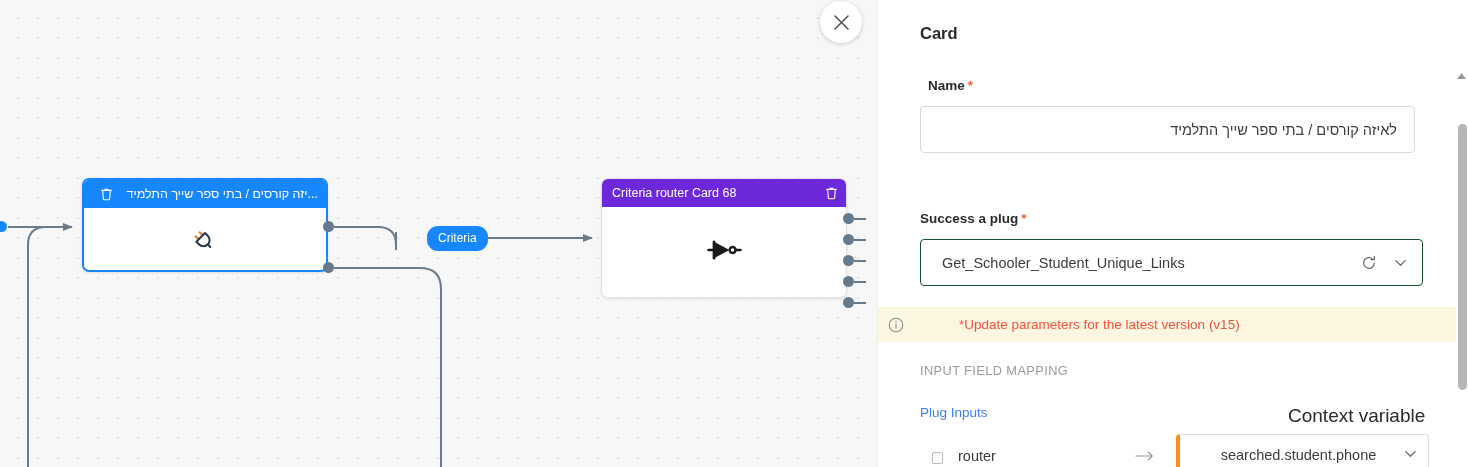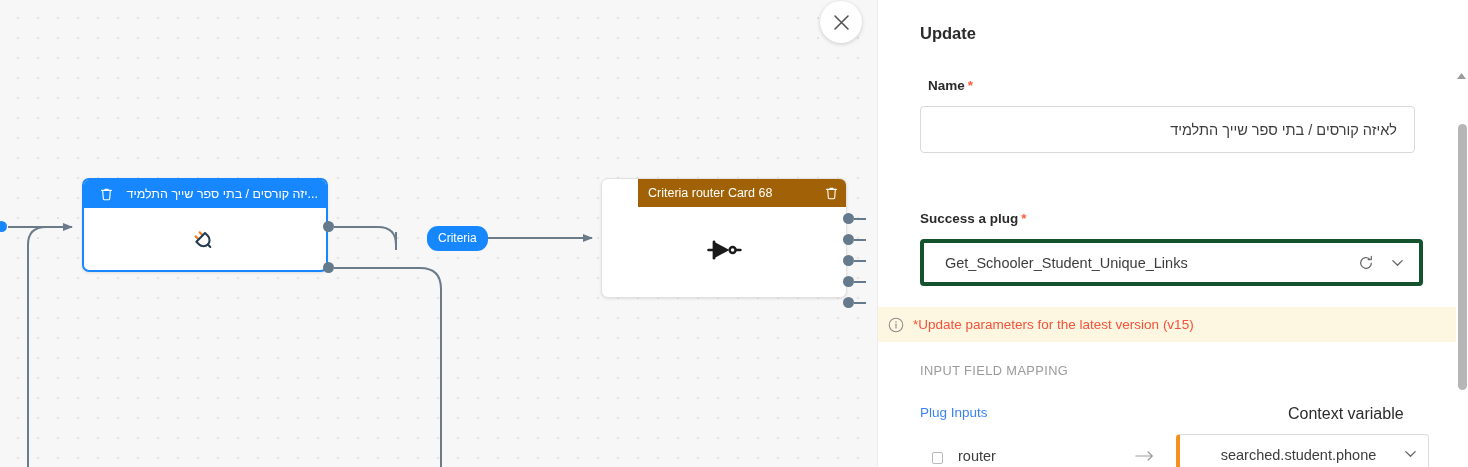--- a/index.html
+++ b/index.html
@@ -64,21 +64,21 @@
     box-shadow: 0 1px 3px rgba(0,0,0,.10);
   }
   #node-plug .node-head { background: #1787ff; direction: rtl; text-align: right; }
   #node-plug .node-body { height: 66px; }
 
   #node-router {
     left: 601px; top: 178px; width: 246px; height: 120px;
     border: 1px solid #e2e2e2;
     box-shadow: 0 1px 3px rgba(0,0,0,.10);
   }
-  #node-router .node-head { background: #a16207; margin-left: 36px; }
+  #node-router .node-head { background: #6d28d9; }
   #node-router .node-body { height: 90px; }
 
   .port {
     position: absolute;
     width: 11px; height: 11px; border-radius: 50%;
     background: #657a8c;
   }
   .port.blue { background: #1787ff; }
   .port-stub {
     position: absolute; height: 2px; background: #657a8c;
@@ -122,47 +122,48 @@
     background: #fff;
     font-family: "Liberation Sans", sans-serif;
     font-size: 14.5px; color: #3c3c3c;
     padding: 0 17px;
     direction: rtl; text-align: right;
   }
 
   .select-box {
     position: absolute; left: 42px; top: 239px;
     width: 503px; height: 47px;
-    border: 4px solid #14532d; border-radius: 4px;
+    border: 1px solid #14532d; border-radius: 4px;
     background: #fff;
     display: flex; align-items: center;
     padding: 0 14px 0 21px;
     cursor: pointer;
   }
   .select-box .val { flex: 1 1 auto; font-size: 14.5px; color: #3c3c3c; }
   .select-box .ico { flex: 0 0 auto; display: flex; align-items: center; cursor: pointer; }
   .select-box .ico + .ico { margin-left: 16px; }
 
   .warn-bar {
     position: absolute; left: 0; top: 307px;
     width: 579px; height: 35px;
     background: #fdf6e0;
     display: flex; align-items: center;
     padding-left: 10px;
+    gap: 46px;
   }
   .warn-bar .wico { flex: 0 0 auto; display: flex; margin-right: 9px; }
   .warn-bar .wtxt { font-size: 13.5px; color: #f4523b; }
 
   .section-label {
     position: absolute; left: 42px; top: 363px;
     font-size: 12.8px; color: #9b9b9b; letter-spacing: .4px;
   }
 
   .col-head-left  { position: absolute; left: 42px;  top: 405px; font-size: 13.5px; color: #3b82f6; }
-  .col-head-right { position: absolute; left: 410px; top: 405px; font-size: 16px; color: #2b2b2b; }
+  .col-head-right { position: absolute; left: 410px; top: 405px; font-size: 19px; color: #2b2b2b; }
 
   .map-row { position: absolute; left: 42px; top: 448px; width: 520px; height: 40px; }
   .map-row .chk {
     position: absolute; left: 12px; top: 4px;
     width: 11px; height: 12px; border: 1px solid #b9b9b9; border-radius: 2px; cursor: pointer;
   }
   .map-row .fname { position: absolute; left: 38px; top: 0px; font-size: 14.5px; color: #3c3c3c; }
   .map-row .arrow { position: absolute; left: 215px; top: 1px; display: flex; }
   .map-row .ctx-select {
     position: absolute; left: 256px; top: -14px;
@@ -281,21 +282,21 @@
         <svg width="17" height="17" viewBox="0 0 17 17" fill="none">
           <path d="M2 2 L15 15 M15 2 L2 15" stroke="#555555" stroke-width="1.6" stroke-linecap="round"></path>
         </svg>
       </span>
     </button>
   </div>
 
   <div class="panel">
     <div class="panel-inner">
 
-      <div class="panel-title">Update</div>
+      <div class="panel-title">Card</div>
 
       <div class="field-label lbl-name" style="left:42px; top:78px;">
         <span>Name</span><span class="req">*</span>
       </div>
 
       <input class="txt-input" type="text" value="לאיזה קורסים / בתי ספר שייך התלמיד" style="">
 
       <div class="field-label lbl-plug">
         <span>Success a plug</span><span class="req">*</span>
       </div>

